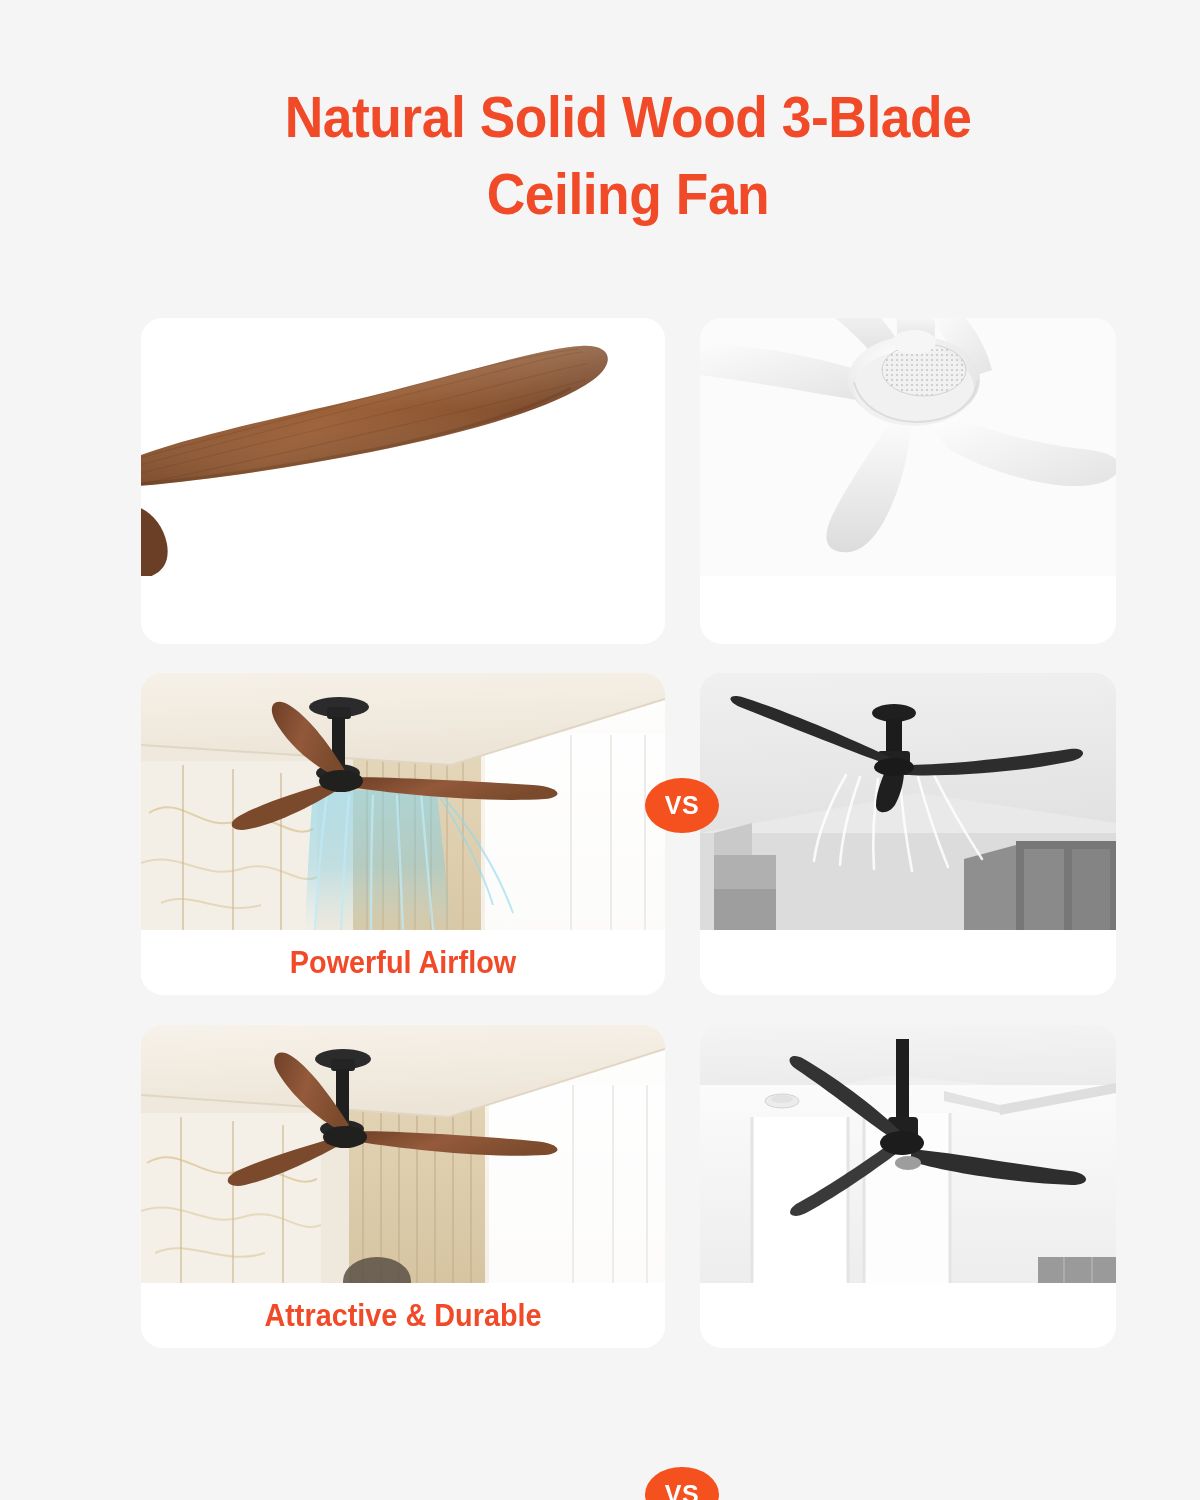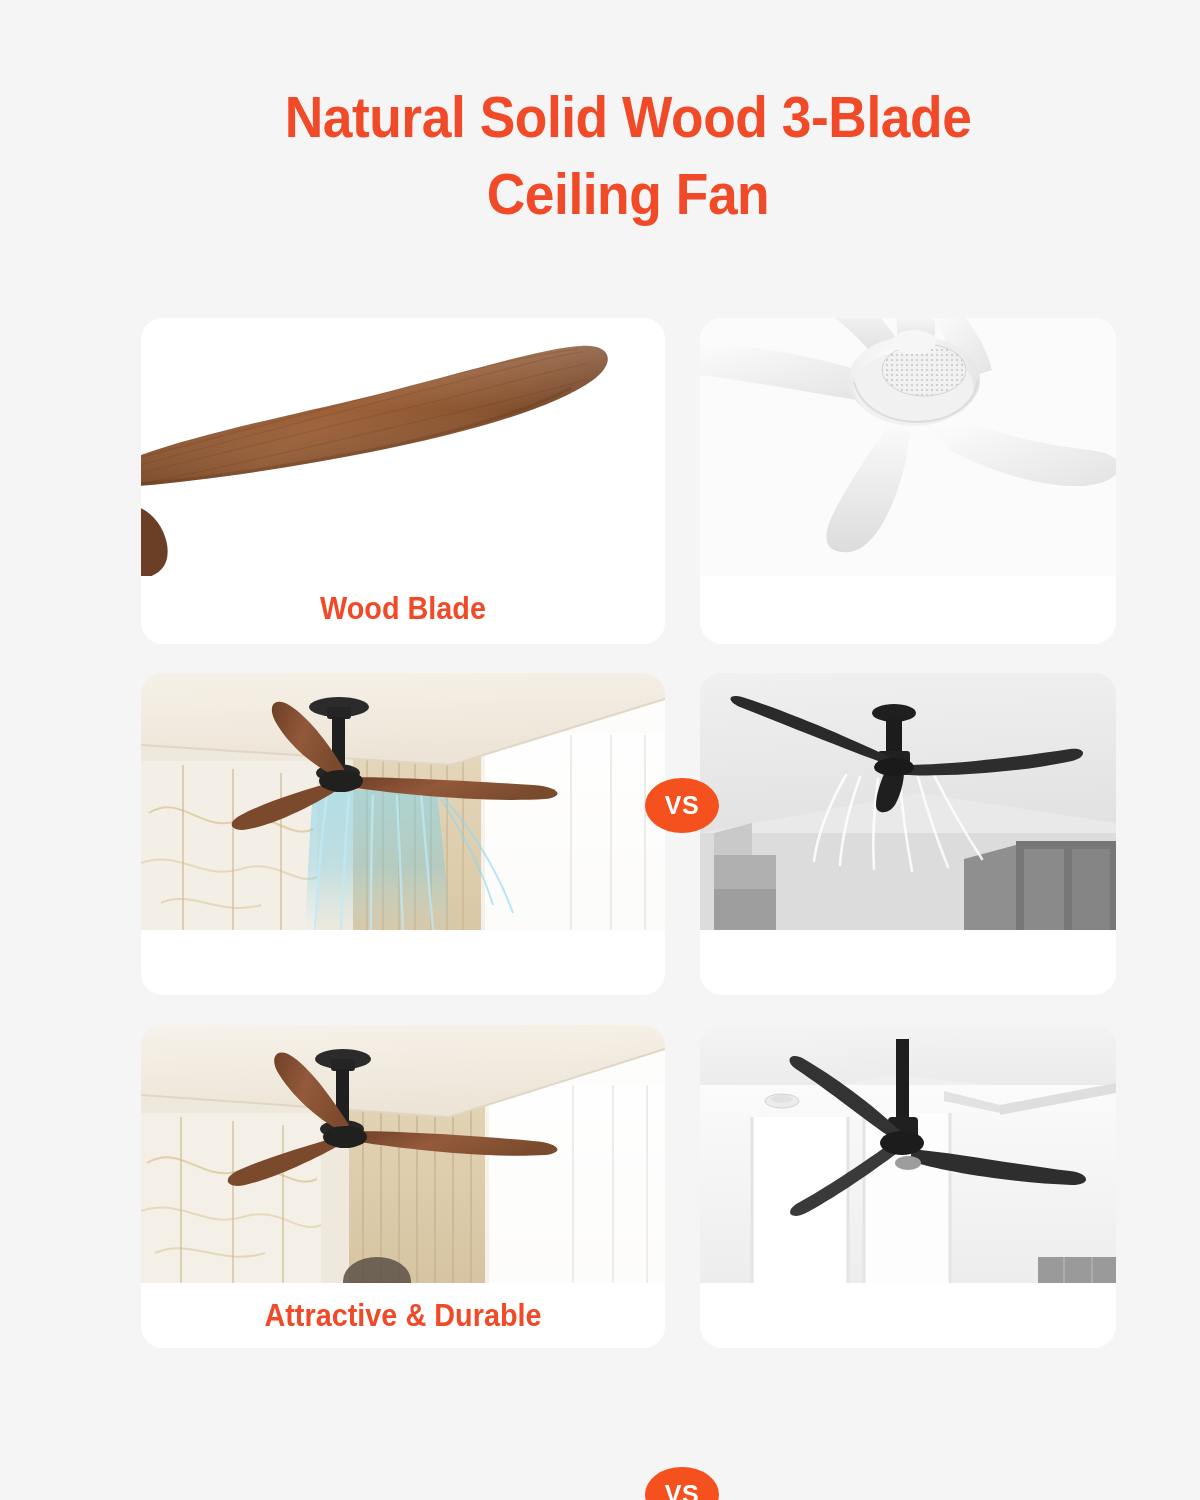--- a/index.html
+++ b/index.html
@@ -171,23 +171,20 @@
             <path d="M-20 160 C 70 138, 180 110, 300 82 C 370 64, 420 50, 446 46"></path>
             <path d="M-10 142 C 80 118, 190 90, 300 60 C 360 44, 410 34, 438 31"></path>
             <path d="M0 166 C 90 148, 190 124, 300 98 C 360 84, 410 72, 444 62"></path>
           </g>
 
           <path d="M-30 186 C -5 182, 20 196, 26 226 C 30 250, 16 262, -14 262 L -30 262 Z" fill="#6b3f25"></path>
 
           <path d="M-30 168 C 40 164, 140 150, 230 132 C 300 118, 380 96, 430 70" stroke="#4e2d19" stroke-opacity="0.22" stroke-width="3" fill="none"></path>
         </svg>
       </div>
-      <div class="caption caption-good">
-        <span>Wood Blade</span>
-      </div>
     </div>
 
     <div class="card card-right">
       <div class="media studio-gray">
         <svg class="art" viewBox="0 0 416 258" preserveAspectRatio="xMidYMid slice">
           <defs>
             <linearGradient id="pb1" x1="0" y1="0" x2="1" y2="1">
               <stop offset="0" stop-color="#ffffff"></stop>
               <stop offset="1" stop-color="#e3e3e3"></stop>
             </linearGradient>
@@ -322,20 +319,23 @@
           </g>
 
           <g>
             <path d="M196 104 C 170 92, 146 70, 134 48 C 126 32, 134 24, 148 32 C 168 44, 190 74, 204 98 Z" fill="url(#wb2)"></path>
             <path d="M194 108 C 160 118, 122 130, 100 142 C 84 150, 90 160, 108 156 C 140 150, 184 126, 204 112 Z" fill="#7b4a2c"></path>
             <path d="M206 104 C 250 104, 330 108, 392 112 C 420 114, 424 124, 404 126 C 340 130, 248 120, 208 114 Z" fill="url(#wb2)"></path>
             <ellipse cx="200" cy="108" rx="22" ry="11" fill="#20201f"></ellipse>
           </g>
         </svg>
       </div>
+      <div class="caption caption-good">
+        <span>Powerful Airflow</span>
+      </div>
     </div>
 
     <div class="card card-right">
       <div class="media scene-gray">
         <svg class="art" viewBox="0 0 416 257" preserveAspectRatio="xMidYMid slice">
           <defs>
             <linearGradient id="gceil" x1="0" y1="0" x2="0.1" y2="1">
               <stop offset="0" stop-color="#f0f0f0"></stop>
               <stop offset="1" stop-color="#e2e2e2"></stop>
             </linearGradient>

